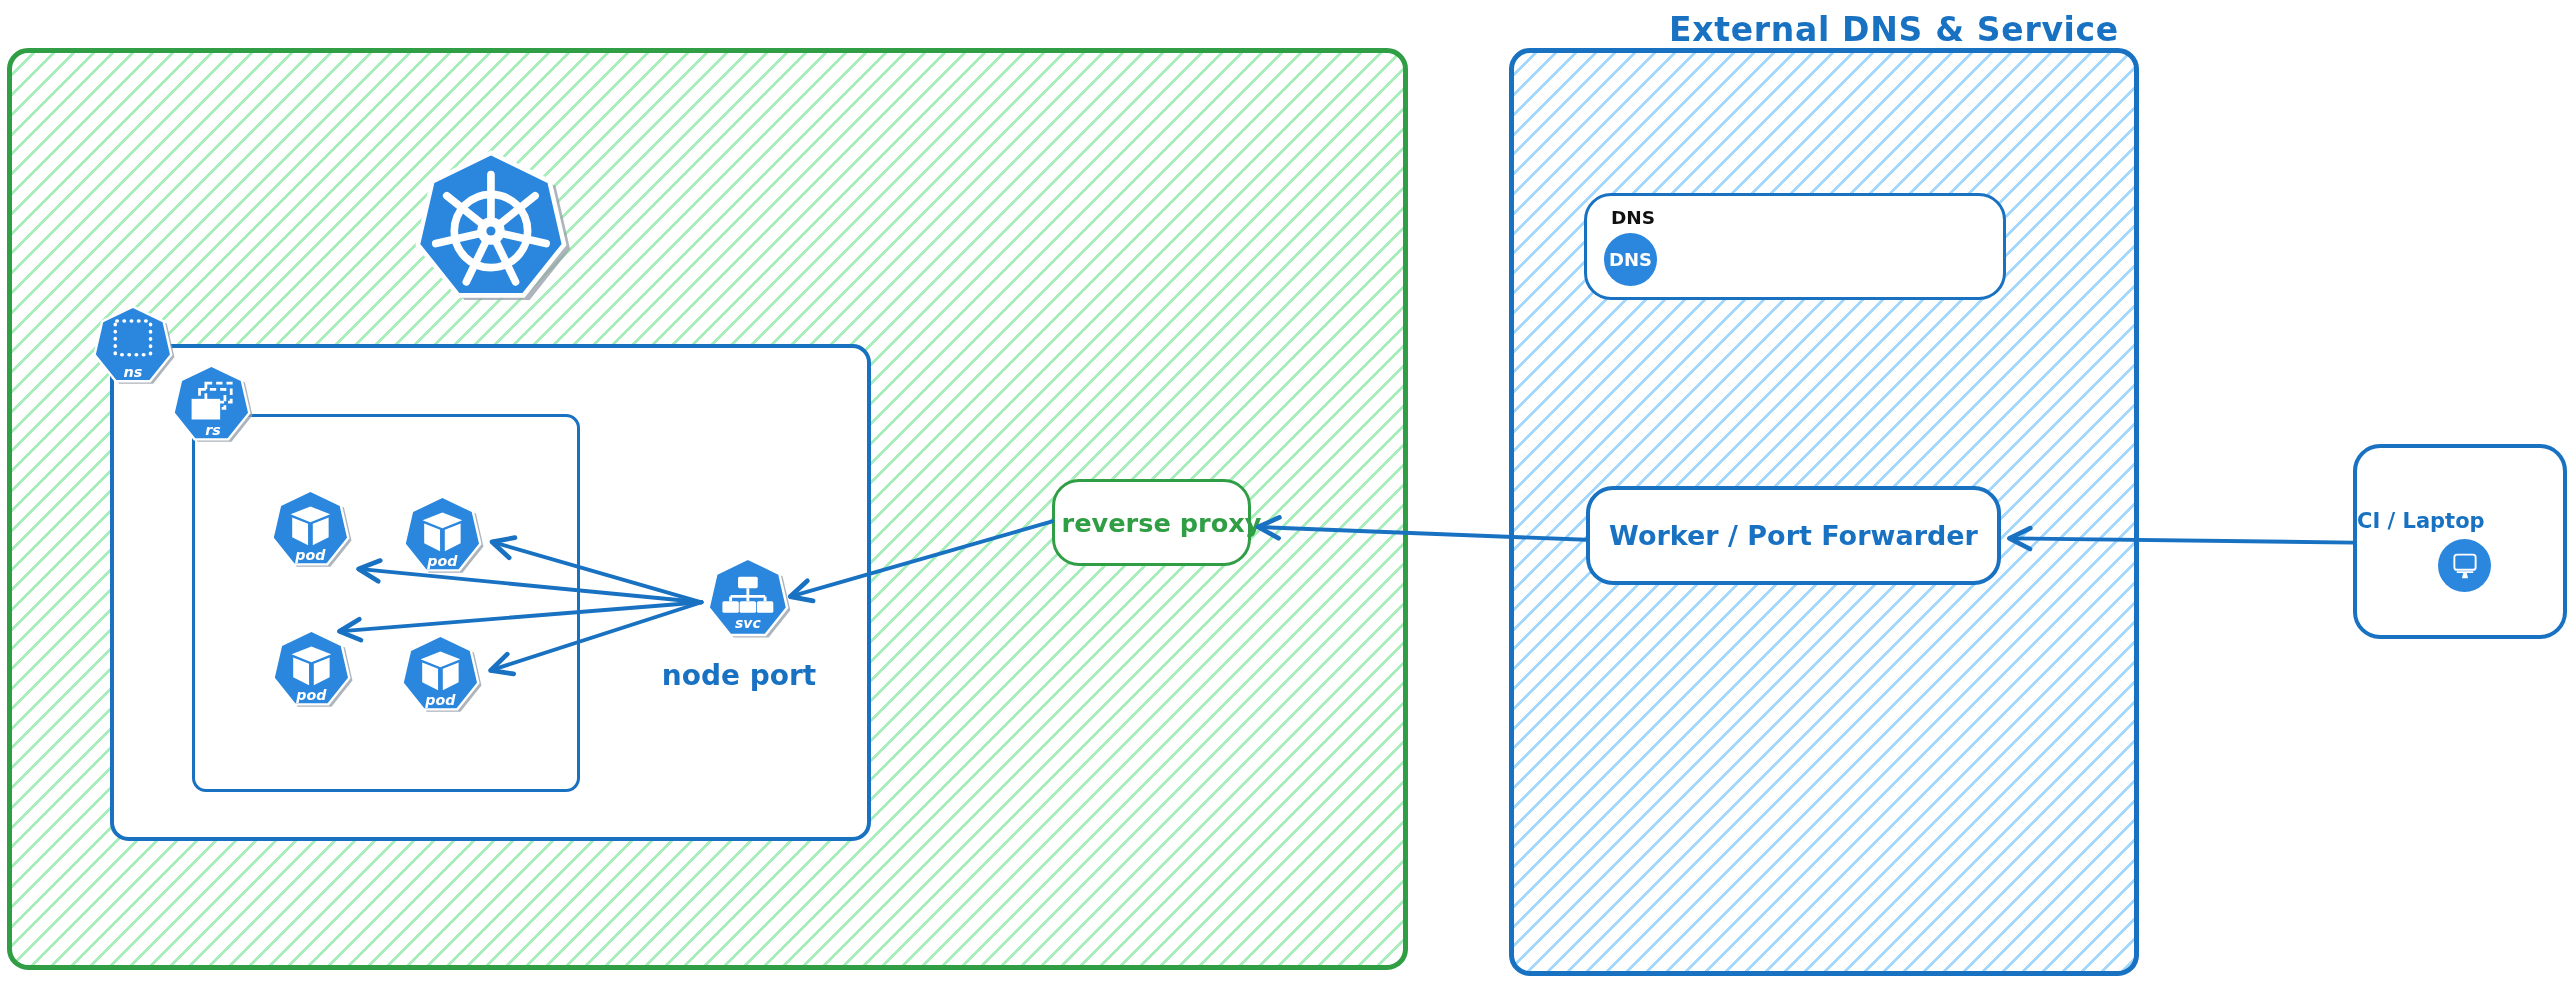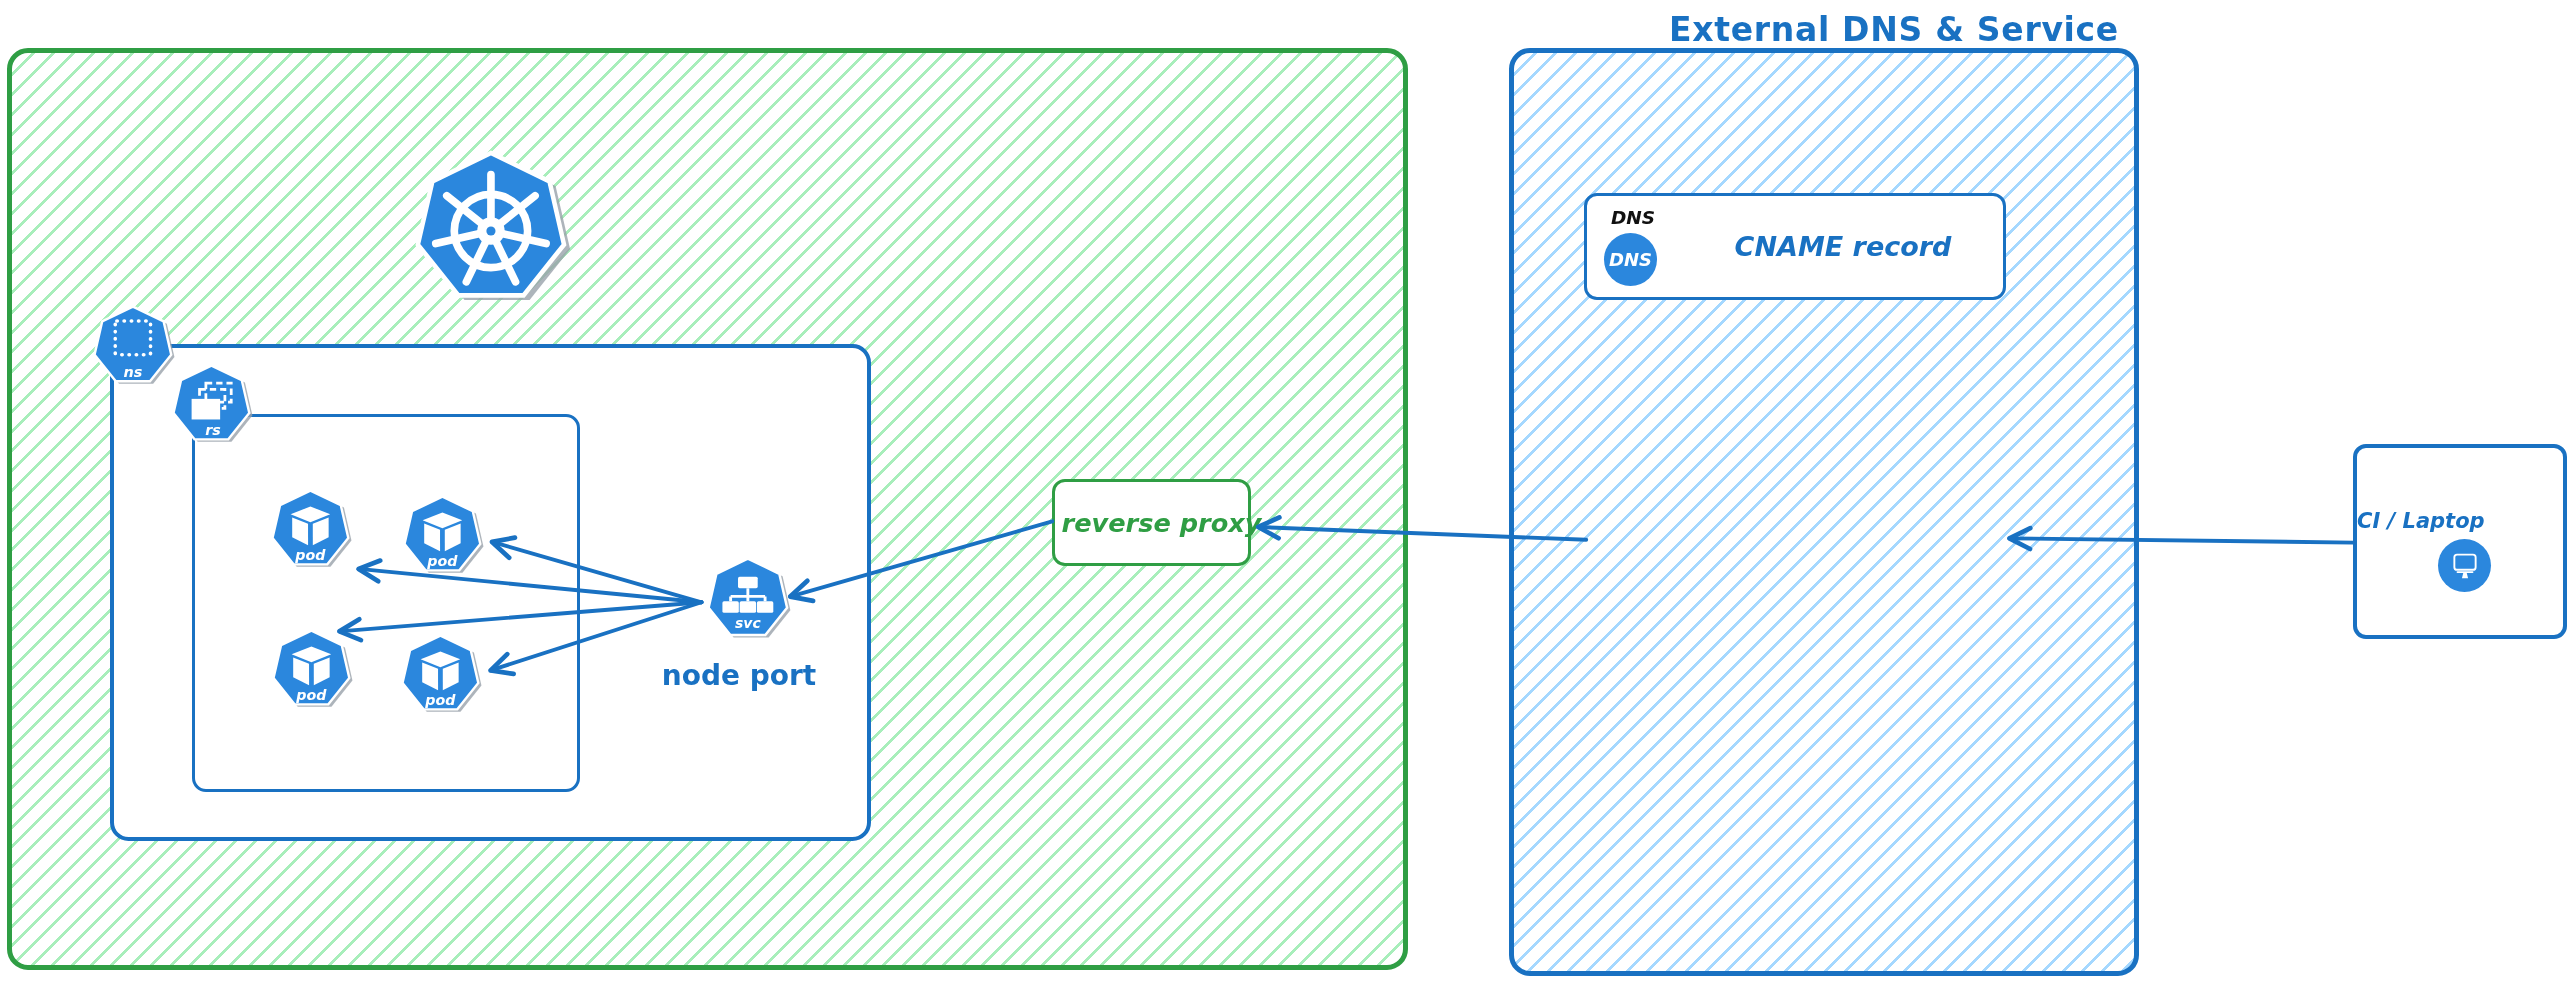--- a/index.html
+++ b/index.html
@@ -22,21 +22,21 @@
   .group-title{position:absolute;top:10px;width:355px;text-align:center;font-size:33px;font-weight:600;letter-spacing:0.7px;white-space:nowrap;}
   .group-title.vm{left:549px;color:var(--green,#2f9e44);}
   .group-title.ext{left:1669px;color:var(--blue,#1971c2);}
 
   
   .white-box{position:absolute;box-sizing:border-box;background:#fff;}
   .ns-box{left:110px;top:344px;width:761px;height:497px;border:4.3px solid var(--blue,#1971c2);border-radius:18.5px;}
   .rs-box{left:192px;top:414px;width:388px;height:378px;border:3.6px solid var(--blue,#1971c2);border-radius:14px;}
 
   
-  .card{position:absolute;box-sizing:border-box;background:#fff;border-radius:13px;font-style:italic;}
+  .card{position:absolute;box-sizing:border-box;background:#fff;border-radius:27px;}
   .proxy-box{left:1052px;top:479px;width:199px;height:87px;border:3.6px solid var(--green,#2f9e44);
     display:flex;align-items:center;justify-content:center;padding-left:20px;}
   .proxy-box span{color:var(--green,#2f9e44);font-size:25.6px;font-weight:600;white-space:nowrap;}
 
   .dns-card{left:1584px;top:193px;width:422px;height:107px;border:3.6px solid var(--blue,#1971c2);}
   .dns-tag{position:absolute;left:24px;top:11.4px;font-size:18.5px;font-weight:700;color:var(--ink,#111);}
   .dns-circle{position:absolute;left:17px;top:37px;width:53px;height:53px;border-radius:50%;
     background:var(--icon-blue,#2b87dd);display:flex;align-items:center;justify-content:center;}
   .dns-circle span{color:#fff;font-size:18px;font-weight:700;}
   .cname{position:absolute;left:121px;top:0;width:270px;height:100%;display:flex;align-items:center;justify-content:center;
@@ -178,23 +178,25 @@
 
   <div class="card proxy-box">
     <span>reverse proxy</span>
   </div>
 
   <div class="card dns-card">
     <div class="dns-tag">DNS</div>
     <div class="dns-circle">
       <span>DNS</span>
     </div>
-    <div class="cname">CNAME record</div>
-  </div>
-
+  </div>
+
+  <div class="card worker-card">
+    <span>Worker / Port Forwarder</span>
+  </div>
 
   <div class="card ci-card">
     <div class="ci-label">CI / Laptop</div>
     <div class="ci-circle">
       <svg viewBox="0 0 100 100" width="38" height="38">
         <rect x="22" y="20" width="56" height="40" rx="7" fill="none" stroke="#fff" stroke-width="5"></rect>
         <path d="M30 66 H70" stroke="#fff" stroke-width="4.5" stroke-linecap="round"></path>
         <path d="M46 66 L42 82 L58 82 L54 66 Z" fill="#fff"></path>
       </svg>
     </div>

